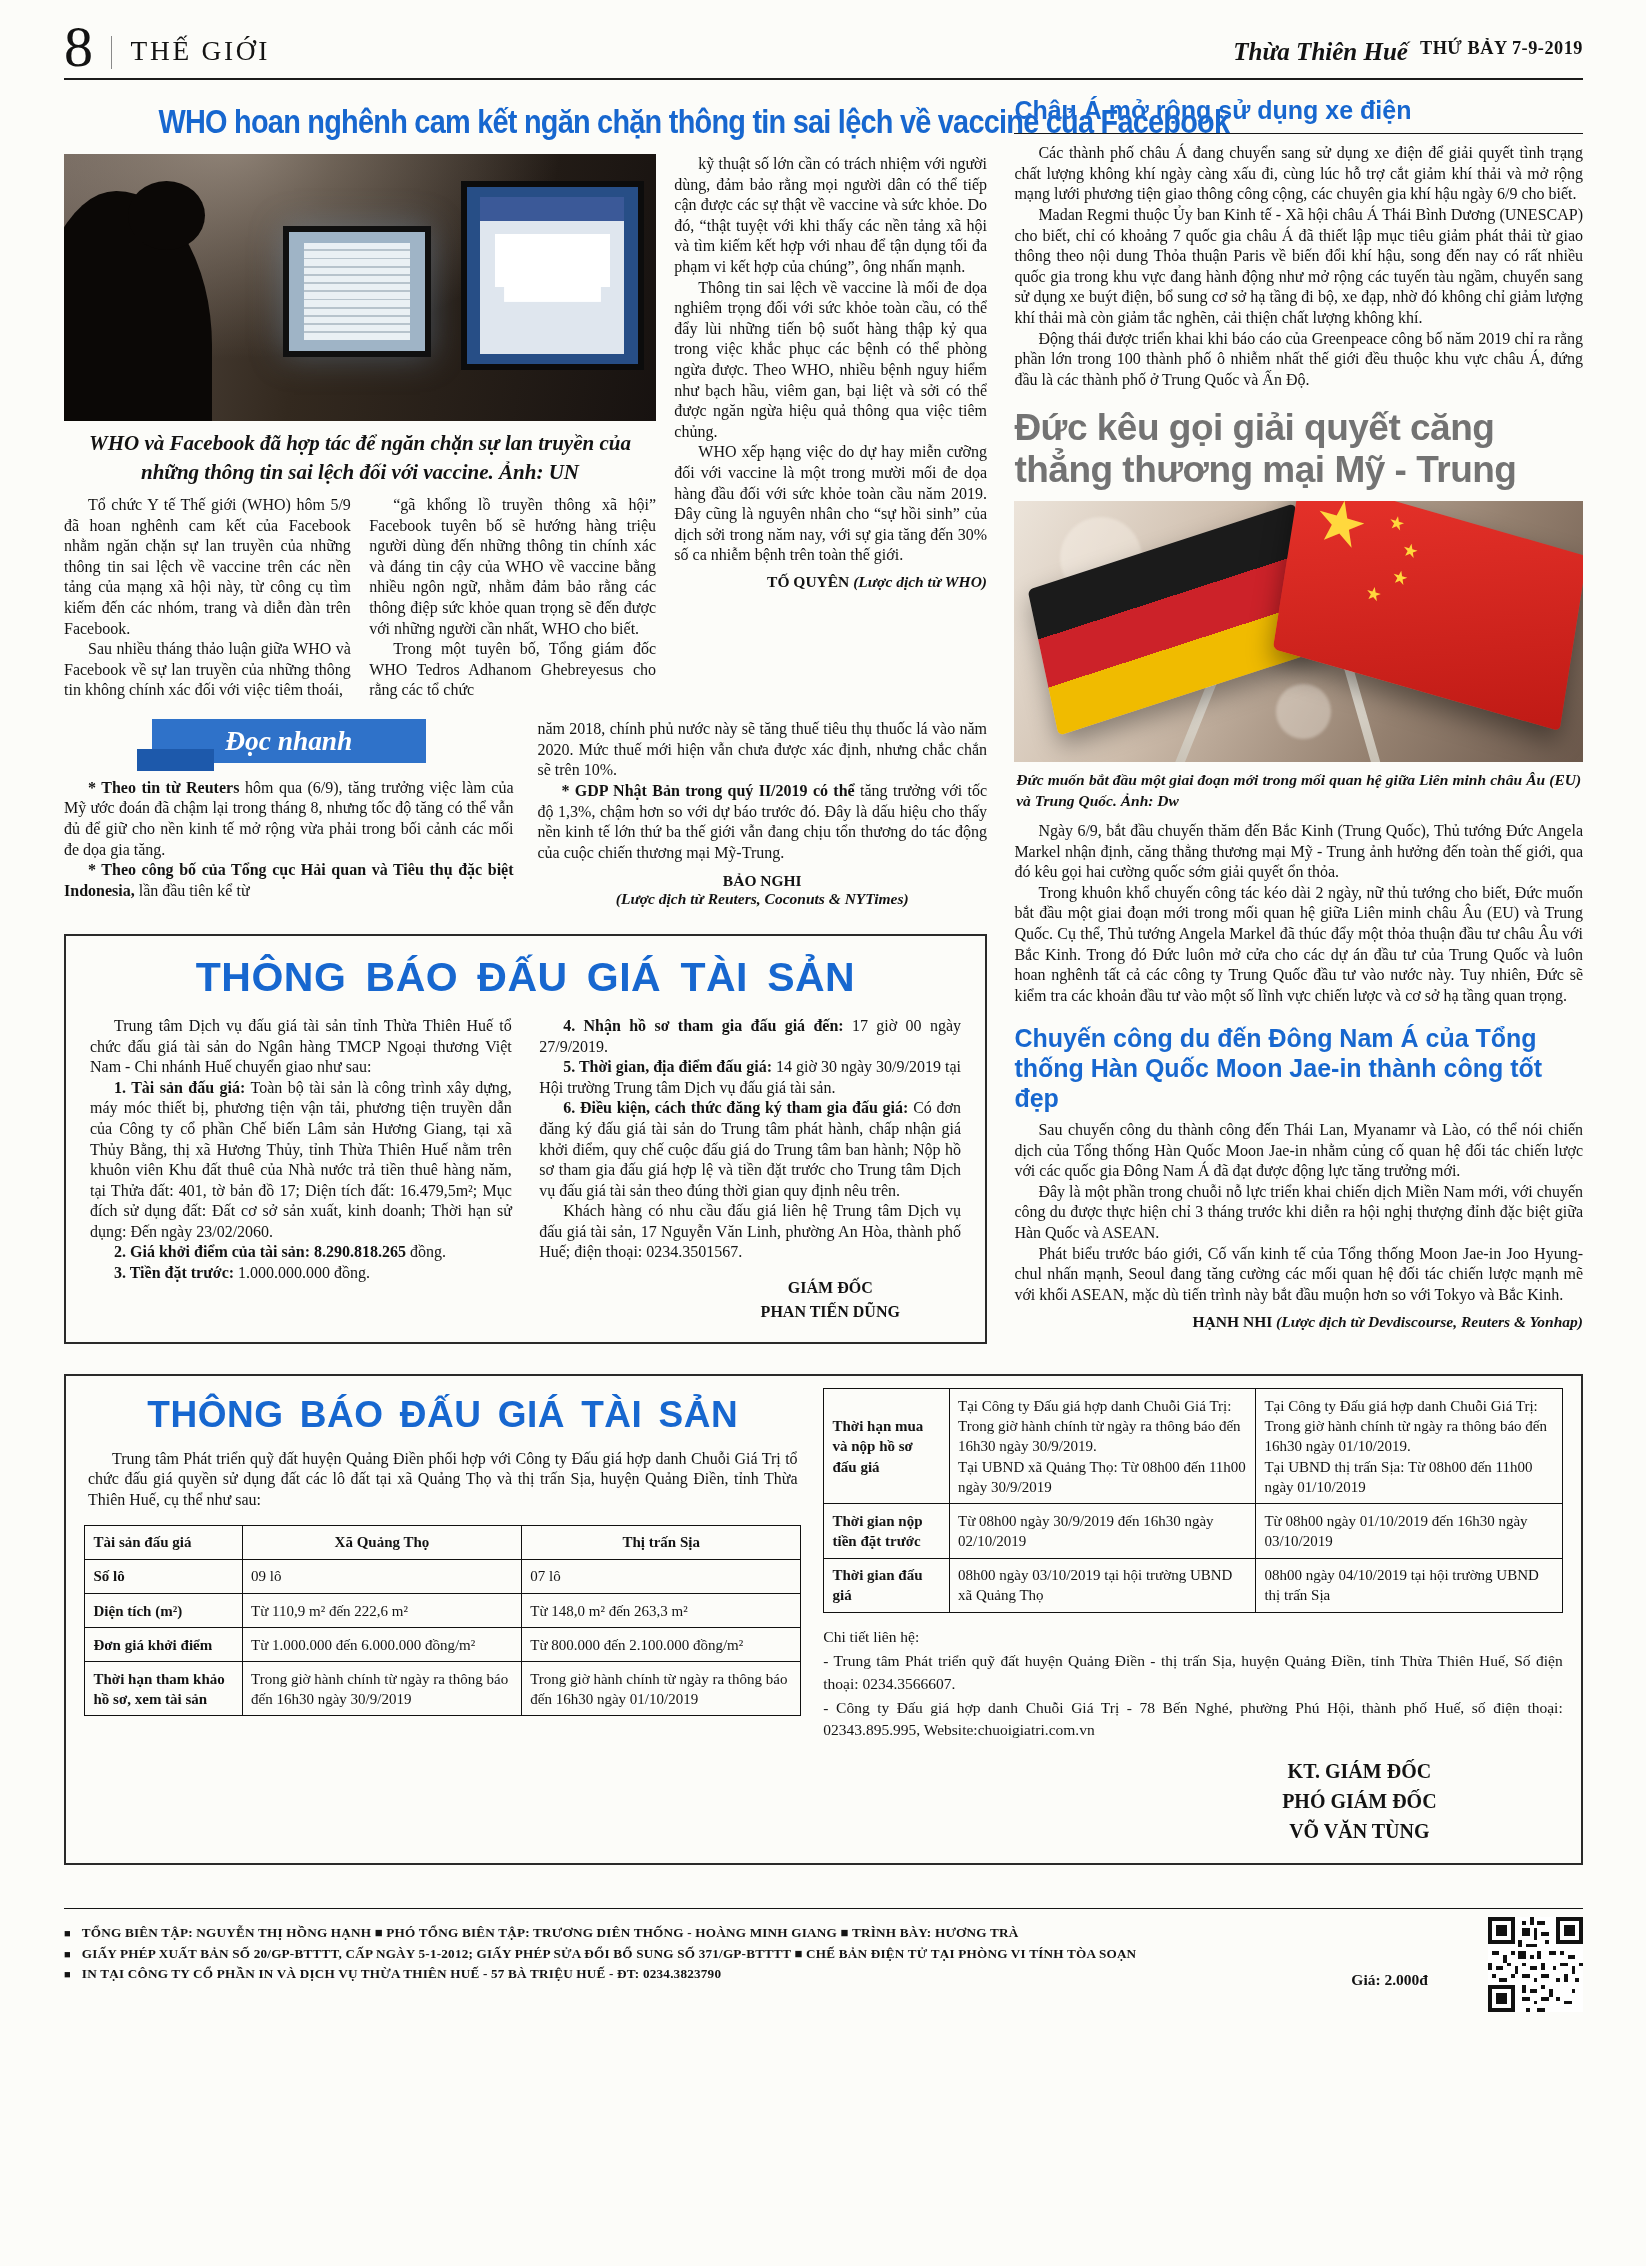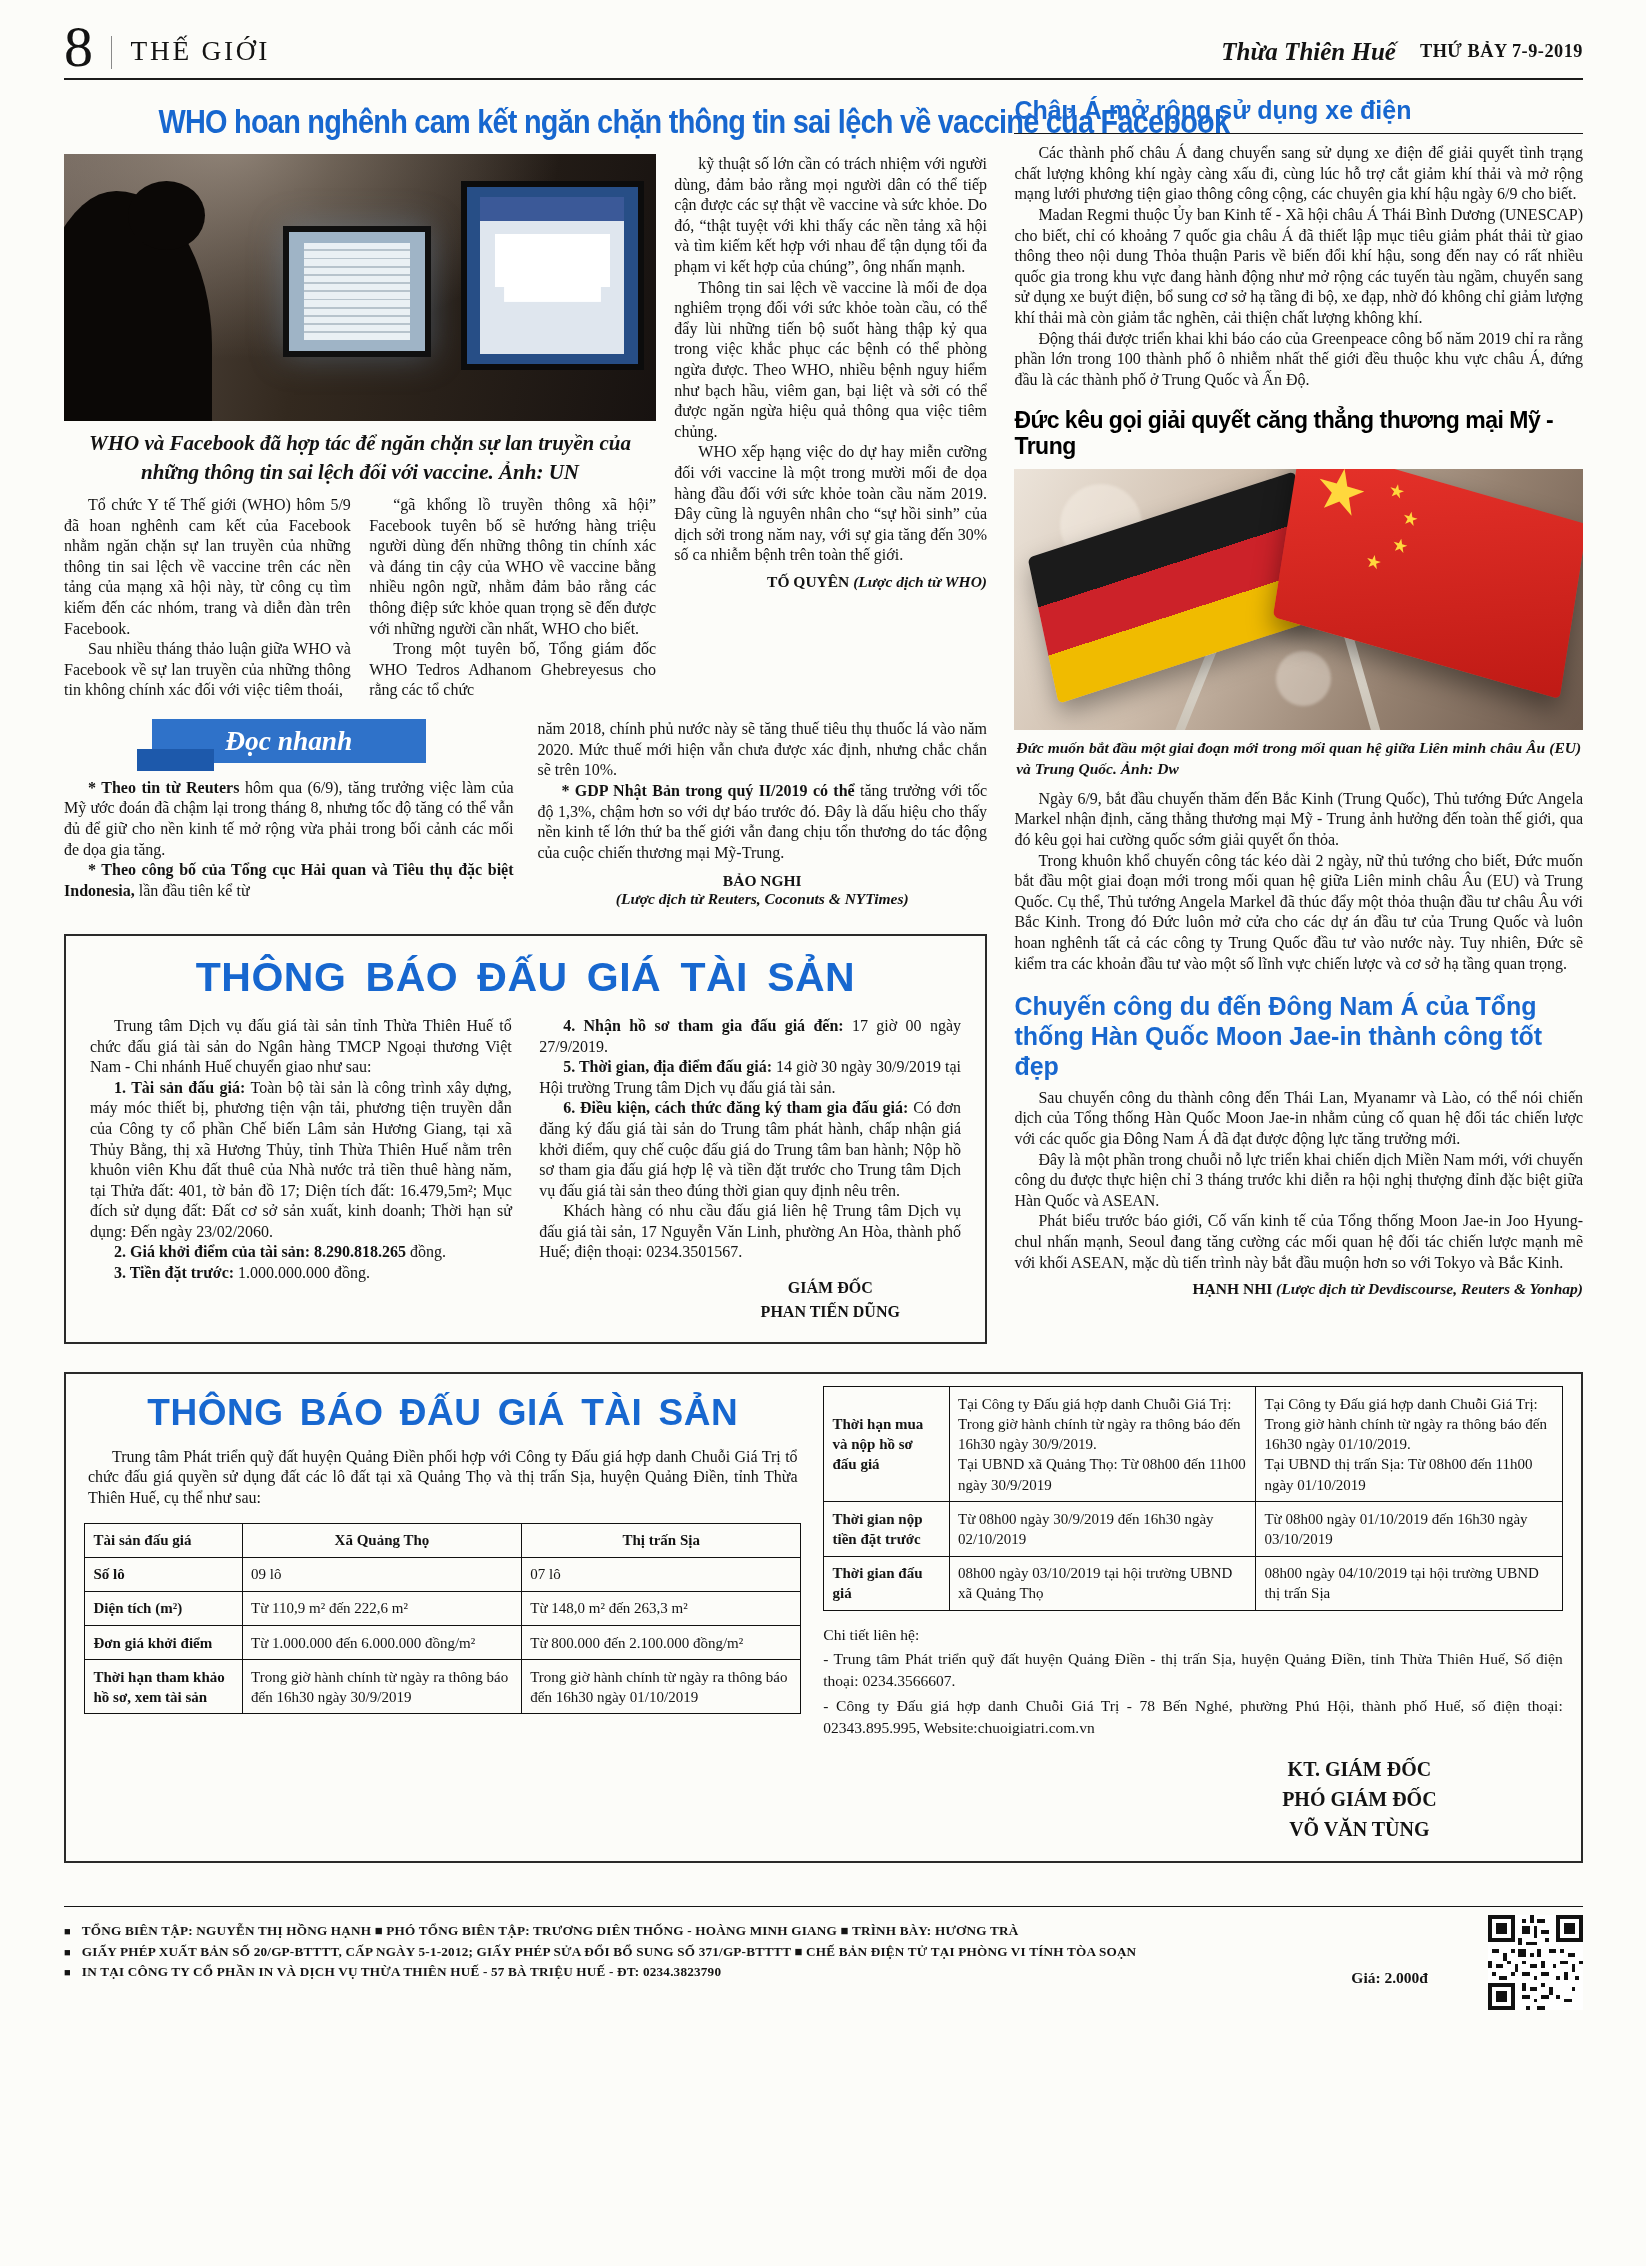--- a/index.html
+++ b/index.html
@@ -16,21 +16,21 @@
   }
   .inner { padding:24px 64px 16.4px 64px; }
 
   
   .masthead { display:flex; justify-content:space-between; align-items:flex-end;
               border-bottom:2.7px solid #1c1c1c; padding-bottom:9.1px; }
   .mh-left { display:flex; align-items:flex-end; gap:18.3px; }
   .page-num { font-size:58px; line-height:.78; font-weight:400; }
   .section-name { font-size:27.4px; letter-spacing:2.7px; padding-left:18.3px; padding-bottom:1.8px;
                   border-left:1.8px solid #8a8a8a; }
-  .mh-right { display:flex; align-items:center; gap:24px; padding-bottom:3.7px; }
+  .mh-right { display:flex; align-items:flex-start; gap:12px; padding-bottom:3.7px; }
   .brand { font-weight:bold; font-style:italic; font-size:25px; }
   .issue-date { font-size:18.3px; font-weight:bold; letter-spacing:0.5px; }
 
   
   .content { display:flex; gap:27.4px; margin-top:5.5px; }
   .col-left  { width:923px; flex:none; }
   .col-right { flex:1; min-width:0; }
 
   
   .bp { margin:0; text-align:justify; text-indent:24px; font-size:16px; line-height:20.6px; }
@@ -88,22 +88,22 @@
   .box-title { text-align:center; color:#1767cf; font-family:"Liberation Sans", sans-serif;
                font-weight:bold; font-size:41px; letter-spacing:0.5px; word-spacing:7.3px; margin:3.7px 0 14.6px; }
   .box-cols { display:flex; gap:27.4px; }
   .box-col { flex:1; min-width:0; }
   .sig { width:62%; margin:12.8px 0 0 auto; text-align:center; font-weight:bold; font-size:16px; line-height:1.5; }
 
   
   .rc-head-blue { color:#1767cf; font-family:"Liberation Sans", sans-serif; font-weight:bold;
                   font-size:25px; line-height:1.2; margin:9.1px 0 7.3px; }
   .rc-head-blue.underlined { padding-bottom:8.2px; border-bottom:1.8px solid #161616; margin-bottom:9.1px; }
-  .rc-head-black { color:#000000; font-family:"Liberation Sans", sans-serif; font-weight:bold;
-                   font-size:23px; line-height:1.15; letter-spacing:-0.5px; margin:16.4px 0 5.5px; }
+  .rc-head-black { color:#737373; font-family:"Liberation Sans", sans-serif; font-weight:bold;
+                   font-size:37px; line-height:1.15; letter-spacing:-0.5px; margin:16.4px 0 5.5px; }
   .flags-photo { position:relative; height:261px; margin:9.1px 0 0; overflow:hidden;
                  background:linear-gradient(120deg,#ece4da 0%,#cdbcab 35%,#94806f 70%,#6b584b 100%); }
   .fp-bokeh { position:absolute; border-radius:50%; filter:blur(1.8px); background:rgba(255,250,240,.35); }
   .fp-b1 { width:82px; height:82px; left:8%; top:6%; }
   .fp-b2 { width:55px; height:55px; left:46%; top:70%; }
   .flag-pole { position:absolute; width:9.1px; border-radius:4.6px;
                background:linear-gradient(#f7f4ec,#b4ab9d); }
   .fp-p1 { left:31%; top:38%; height:95%; transform:rotate(22deg); }
   .fp-p2 { left:60%; top:30%; height:100%; transform:rotate(-16deg); }
   .flag-de { position:absolute; left:4%; top:17%; width:49%; height:57%;

